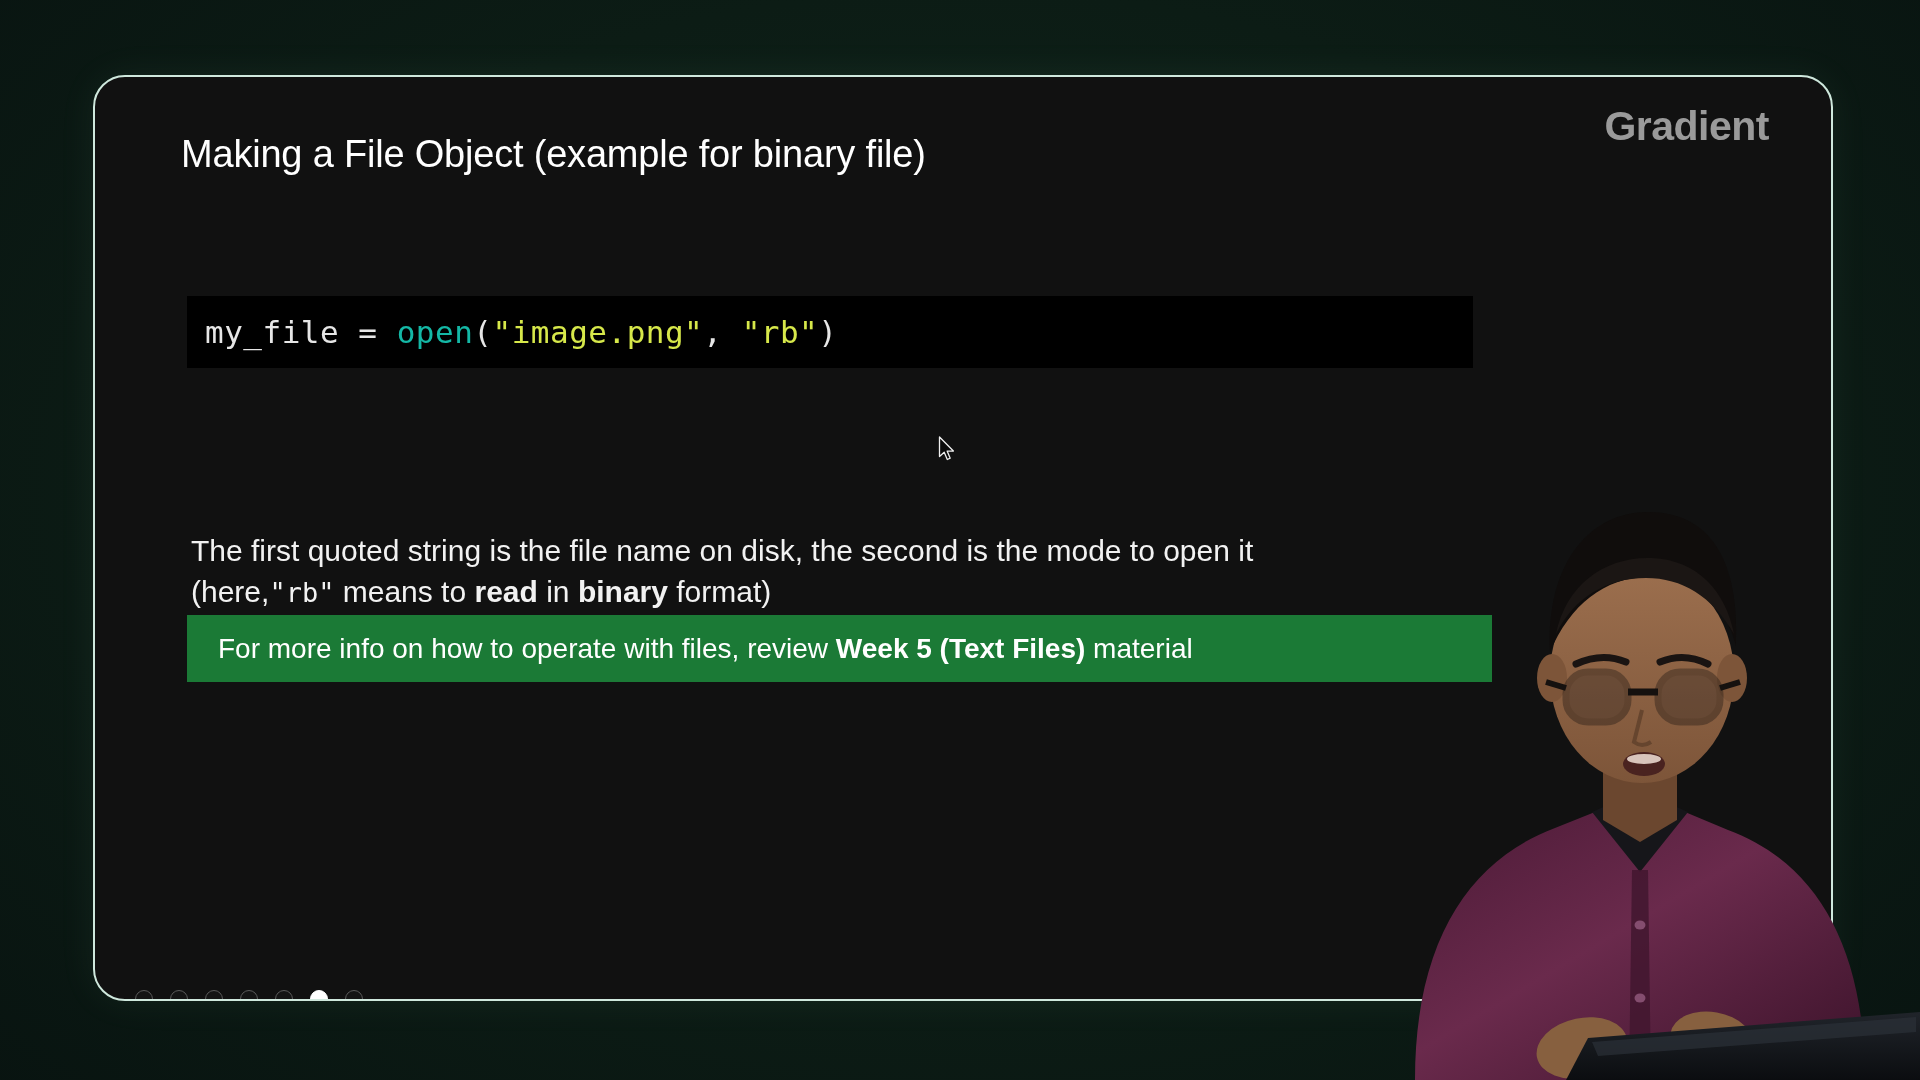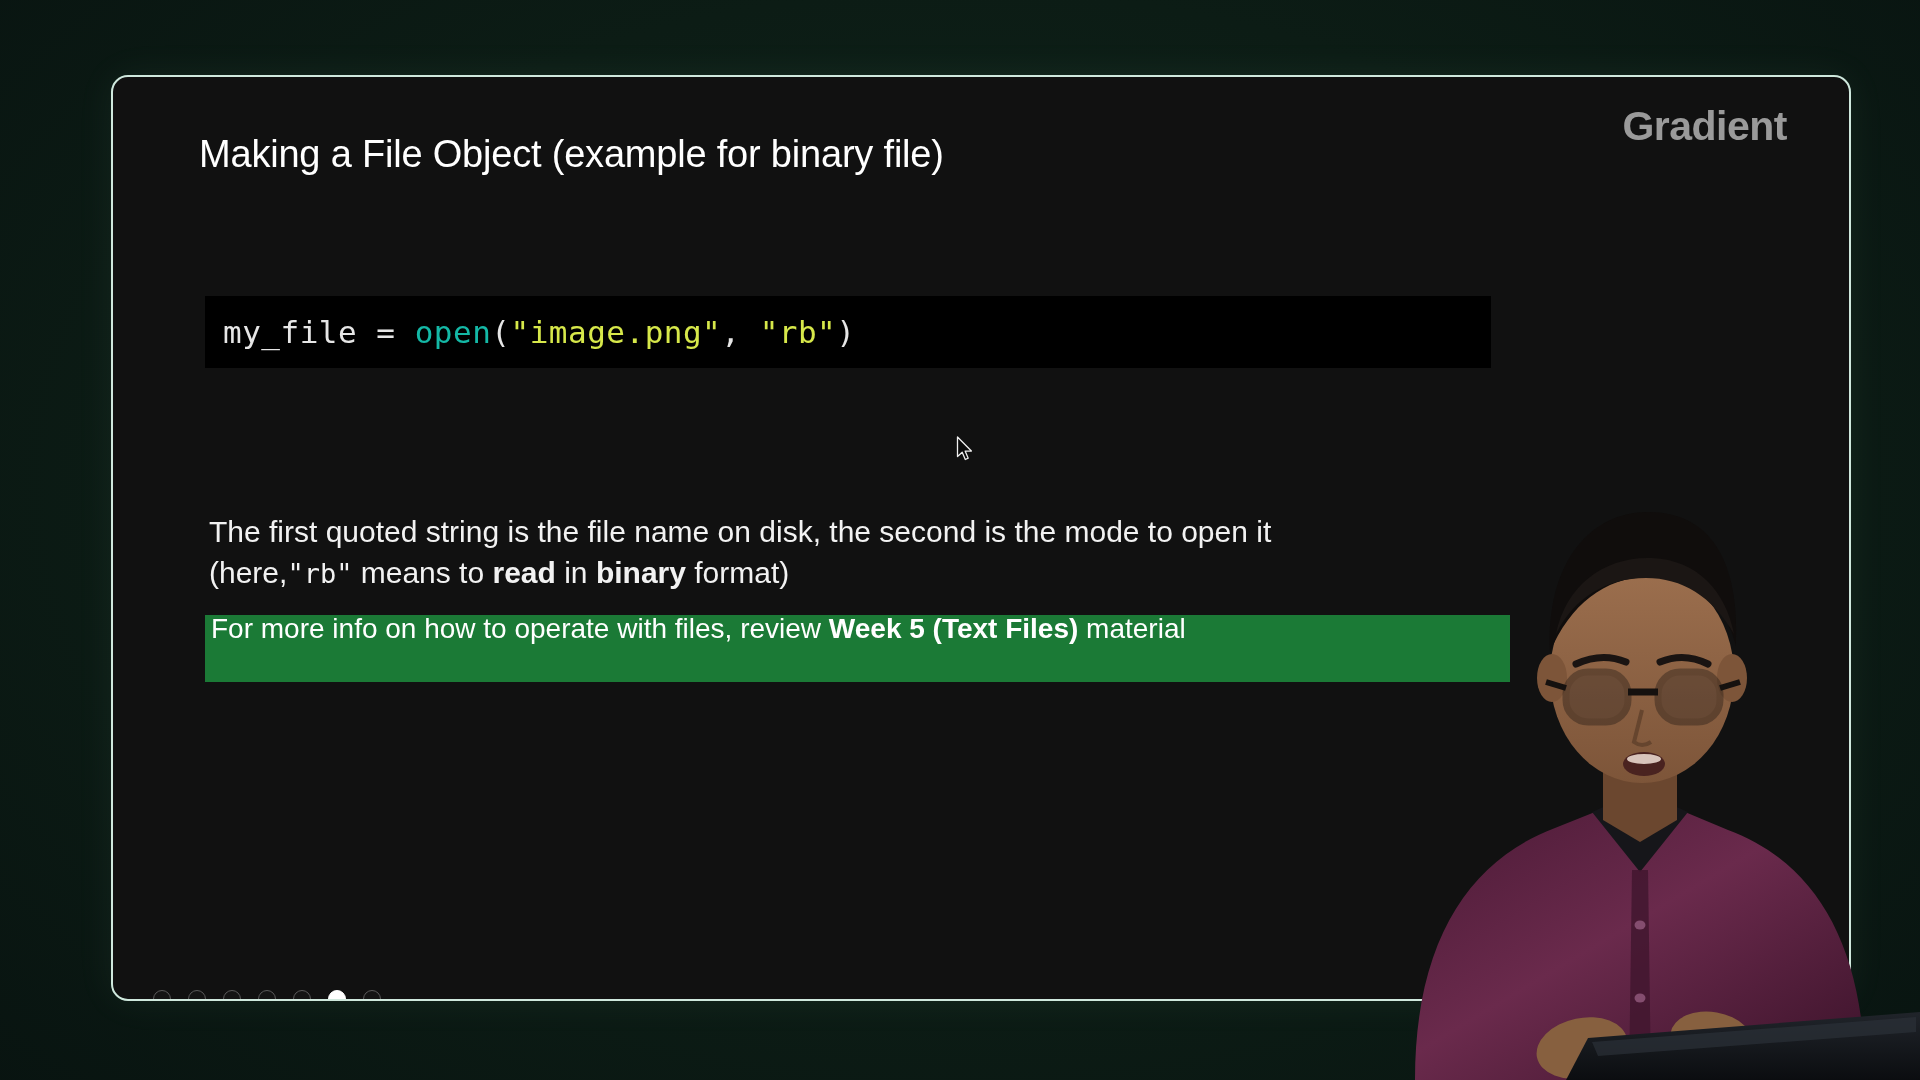--- a/index.html
+++ b/index.html
@@ -24,24 +24,23 @@
 
   
   #slide-card {
     position: absolute;
     left: 93px;
     top: 75px;
     width: 1740px;
     height: 926px;
     background: #111111;
     border: 2px solid #cfe8dd;
-    border-radius: 17px;
+    border-radius: 32px;
     overflow: hidden;
     box-shadow: 0 0 40px rgba(180, 230, 205, 0.06);
-    margin-left: 18px;
   }
 
   
   #brand-logo {
     position: absolute;
     right: 62px;
     top: 26px;
     font-size: 41px;
     font-weight: 700;
     letter-spacing: -0.5px;
@@ -88,21 +87,21 @@
   .body-para {
     position: absolute;
     left: 96px;
     width: 1190px;
     font-size: 30px;
     line-height: 1.36;
     color: #f2f2f2;
     font-weight: 400;
   }
   #para-1 { top: 324px; }
-  #para-2 { top: 435px; }
+  #para-2 { top: 454px; }
 
   .mono-inline {
     font-family: "DejaVu Sans Mono", "Liberation Mono", monospace;
     font-weight: 700;
     font-size: 28px;
     letter-spacing: -0.5px;
   }
   .mono-inline-rb {
     font-family: "DejaVu Sans Mono", "Liberation Mono", monospace;
     font-weight: 400;
@@ -112,21 +111,22 @@
 
   
   #callout {
     position: absolute;
     left: 92px;
     top: 538px;
     width: 1305px;
     height: 67px;
     background: #1b7a36;
     display: flex;
-    padding-left: 6px;
+    align-items: center;
+    padding-left: 31px;
   }
   #callout-text {
     font-size: 28px;
     color: #ffffff;
     line-height: 1;
   }
 
   
   #pagination {
     position: absolute;

